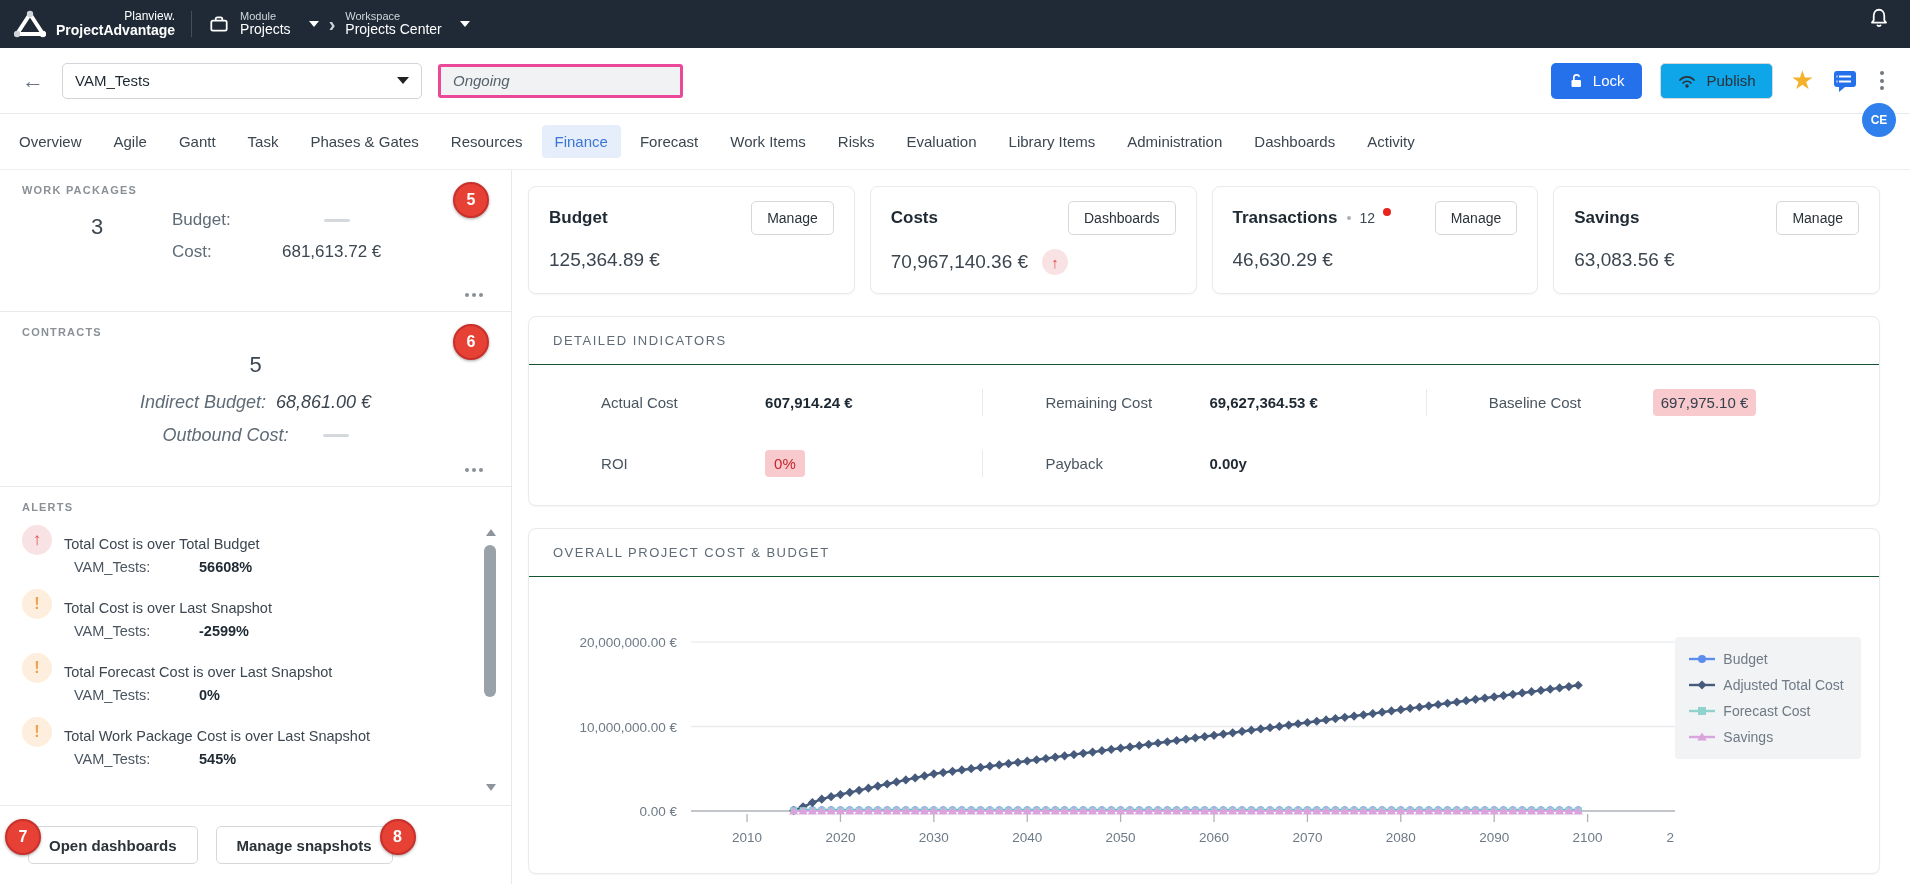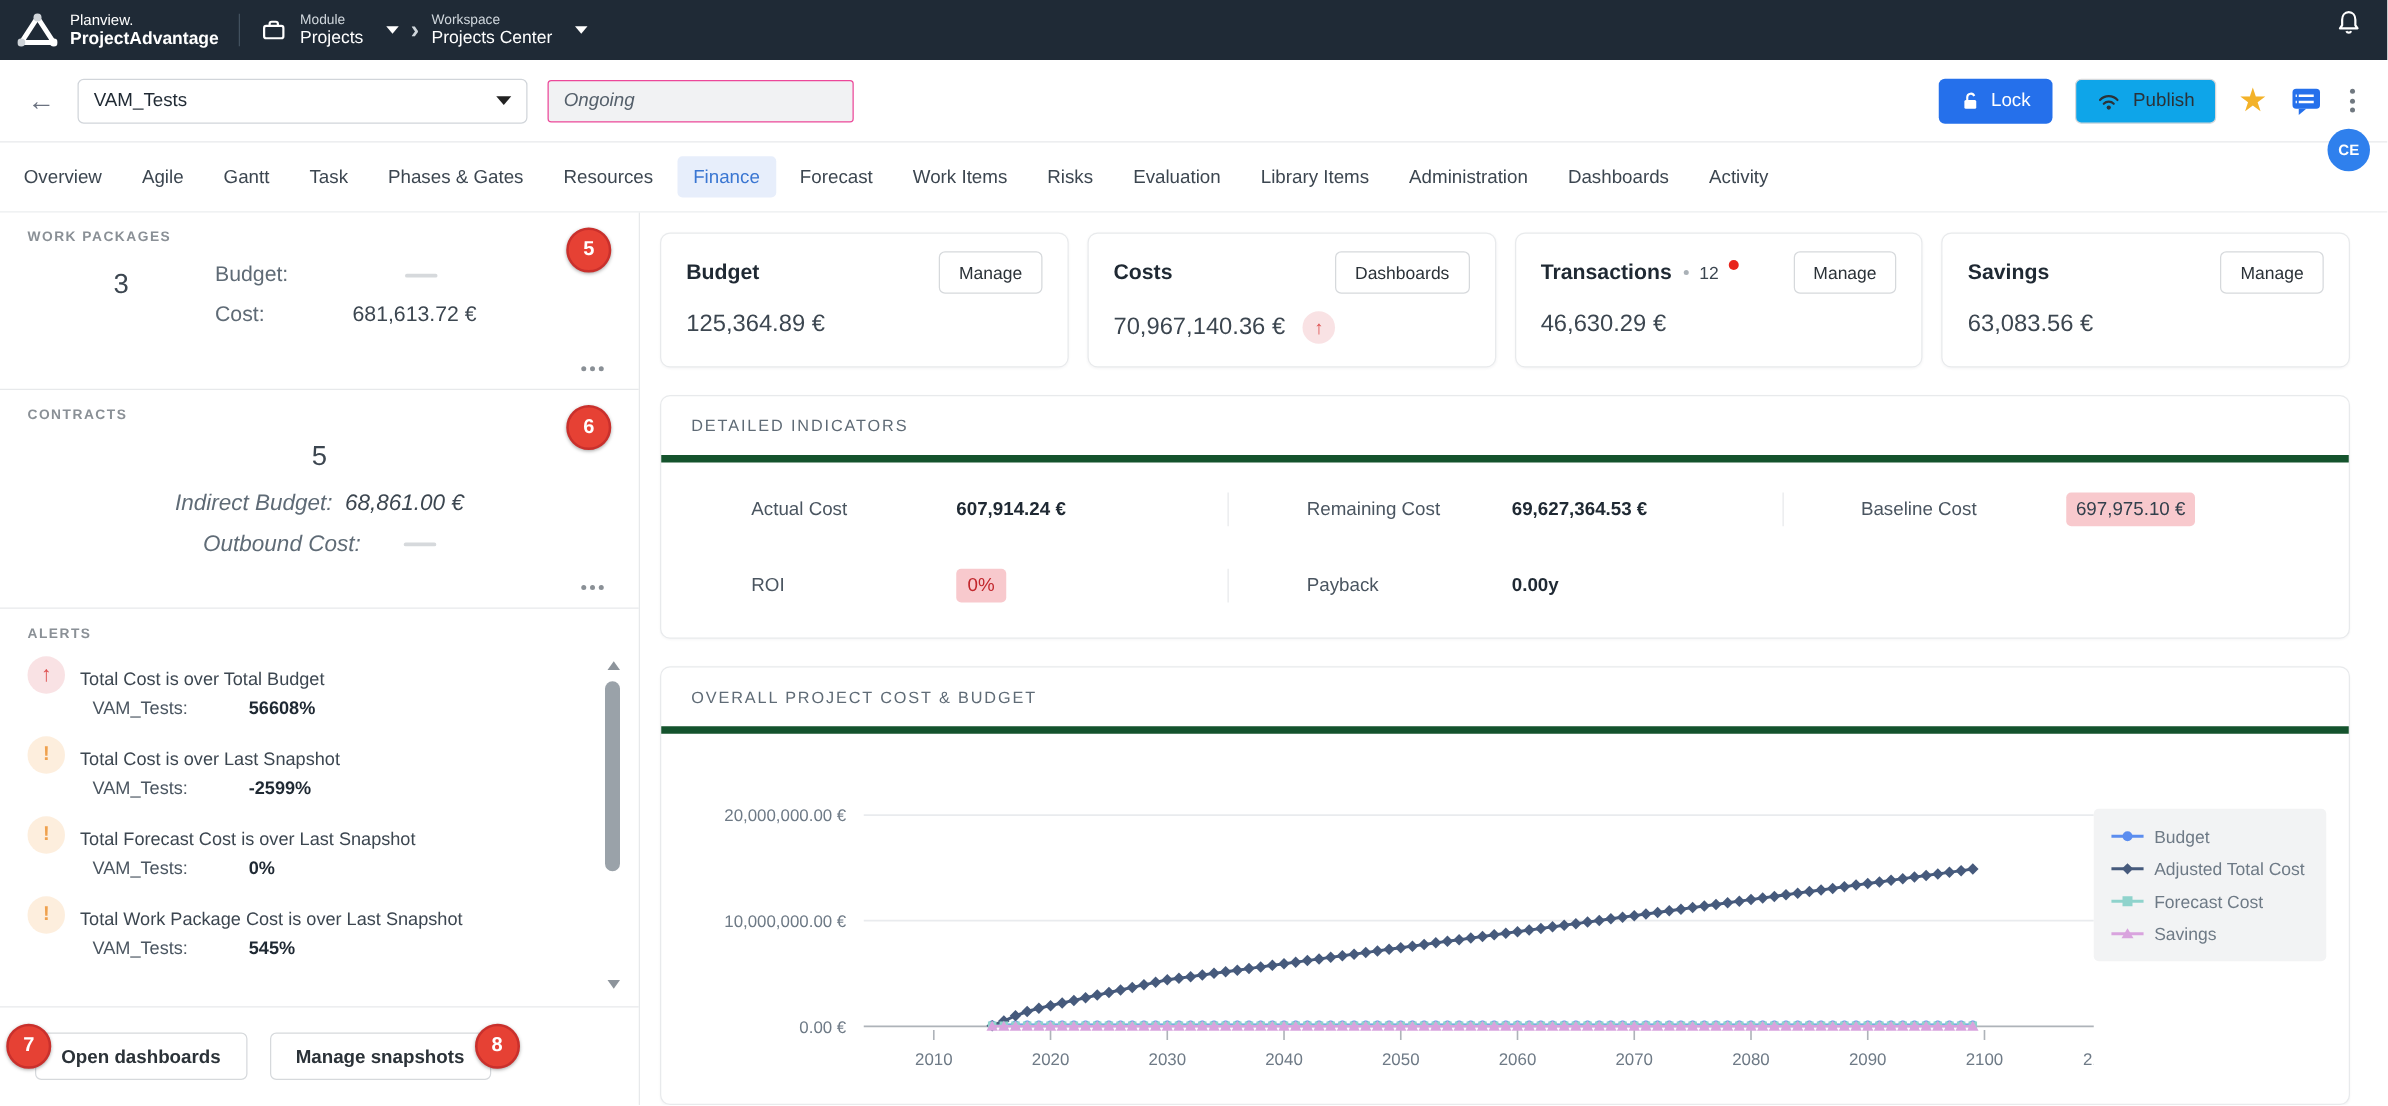--- a/index.html
+++ b/index.html
@@ -2,41 +2,41 @@
 <html><head>
 <meta charset="utf-8">
 <style>
   * { margin:0; padding:0; box-sizing:border-box; }
   html,body { width:1910px; height:885px; overflow:hidden; background:#fff;
     font-family:"Liberation Sans", sans-serif; color:#1f2933; }
 
   
   .topbar { height:48px; background:#1f2a36; display:flex; align-items:center; padding:0 14px; }
   .brand { display:flex; align-items:center; gap:10px; }
-  .brand-text { color:#fff; line-height:1.05; }
+  .brand-text { color:#fff; line-height:1.05;text-align:right; }
   .brand-text .l1 { font-size:12px; }
   .brand-text .l2 { font-size:14px; font-weight:bold; }
   .tb-divider { width:1px; height:26px; background:#41505e; margin:0 16px; }
   .crumb { display:flex; align-items:center; gap:10px; color:#fff; }
   .crumb-text { line-height:1.1; }
   .crumb-text .lab { font-size:11px; color:#cfd6dc; }
   .crumb-text .val { font-size:14px; }
   .caret-down { width:0; height:0; border-left:5px solid transparent; border-right:5px solid transparent; border-top:6px solid #fff; margin-left:8px; cursor:pointer; }
   .crumb-sep { color:#cfd6dc; font-size:20px; margin:0 10px; font-weight:bold; }
   .topbar-right { margin-left:auto; display:flex; align-items:center; gap:26px;flex-direction:column; }
   .tb-icon { cursor:pointer; display:flex; align-items:center; }
   .avatar { width:34px; height:34px; border-radius:50%; background:#2f80ed; color:#fff; font-size:12px; font-weight:bold; display:flex; align-items:center; justify-content:center; cursor:pointer; }
 
   
   .toolbar { height:66px; background:#fff; border-bottom:1px solid #e7e9eb; display:flex; align-items:center; padding:0 22px; }
   .back-arrow { font-size:22px; color:#6b7280; margin-right:18px; cursor:pointer; }
   .proj-select { width:360px; height:36px; border:1px solid #d1d5da; border-radius:5px; background:#fff; display:flex; align-items:center; padding:0 12px; cursor:pointer; }
   .proj-select .name { font-size:15px; color:#1f2933; }
   .proj-select .caret { margin-left:auto; width:0; height:0; border-left:6px solid transparent; border-right:6px solid transparent; border-top:7px solid #222; }
-  .status-field { width:245px; height:34px; margin-left:16px; background:#f1f2f3; border:1px solid #ec4899; border-radius:3px; display:flex; align-items:center; padding:0 12px; font-style:italic; color:#55606b; font-size:15px; }
+  .status-field { width:245px; height:34px; margin-left:16px; background:#f1f2f3; border:3px solid #ec4899; border-radius:3px; display:flex; align-items:center; padding:0 12px; font-style:italic; color:#55606b; font-size:15px; }
   .toolbar-right { margin-left:auto; display:flex; align-items:center; gap:18px; }
   .btn-lock { background:#2570eb; color:#fff; border:none; border-radius:5px; height:36px; padding:0 18px; font-size:15px; display:flex; align-items:center; gap:9px; cursor:pointer; font-family:inherit; }
   .btn-publish { background:#0ea5e9; color:#2b3238; border:1px solid #d6d9dc; border-radius:5px; height:36px; padding:0 16px; font-size:15px; display:flex; align-items:center; gap:9px; cursor:pointer; font-family:inherit; }
   .star { color:#f3b229; font-size:26px; cursor:pointer; }
   .kebab { display:flex; flex-direction:column; gap:3.5px; cursor:pointer; padding:4px; }
   .kebab i { width:4px; height:4px; border-radius:50%; background:#707880; }
 
   
   .tabbar { height:56px; display:flex; align-items:center; gap:6px; padding:0 6px; border-bottom:1px solid #eceef0; }
   .tab { font-size:15px; color:#3c4650; padding:8px 13px; border-radius:4px; cursor:pointer; white-space:nowrap; }
@@ -97,21 +97,21 @@
   .card-btn { margin-left:auto; background:#fff; border:1px solid #d6d9dc; border-radius:5px; height:34px; padding:0 15px; font-size:14px; color:#2b3238; cursor:pointer; font-family:inherit; }
   .card-value { margin-top:14px; font-size:19px; color:#3c4650; display:flex; align-items:center; gap:14px; }
   .trend-up { width:26px; height:26px; border-radius:50%; background:#f9e2e4; color:#dd5050; font-size:15px; font-weight:bold; display:flex; align-items:center; justify-content:center; }
   .tx-meta { display:flex; align-items:center; gap:8px; margin-left:10px; }
   .tx-sep { width:4px; height:4px; border-radius:50%; background:#aab1b7; }
   .tx-count { font-size:14px; color:#3c4650; }
   .notif-dot { width:8px; height:8px; border-radius:50%; background:#e8251c; margin-bottom:12px; }
 
   
   .panel { background:#fff; border:1px solid #e8eaec; border-radius:8px; margin-top:22px; box-shadow:0 1px 2px rgba(20,30,40,.04); }
-  .panel-head { padding:16px 24px; border-bottom:6px solid #14532d; font-size:13px; letter-spacing:1.5px; color:#5f6b76; }
+  .panel-head { padding:16px 24px; border-bottom:1px solid #14532d; font-size:13px; letter-spacing:1.5px; color:#5f6b76; }
   .ind-grid { display:grid; grid-template-columns:repeat(3,1fr); row-gap:34px; padding:24px 10px 28px; }
   .ind-cell { display:flex; align-items:center; padding-left:14%; gap:36px; }
   .ind-cell.bl { border-left:1px solid #e7e9eb; }
   .ind-label { font-size:15px; color:#4a5560; min-width:128px; }
   .ind-value { font-size:15px; font-weight:bold; color:#1f2933; }
   .ind-value.pink { background:#f8c9cd; color:#33404c; padding:5px 8px; border-radius:4px; font-weight:normal; }
   .ind-value.pink-red { background:#f8c9cd; color:#c2272d; padding:5px 9px; border-radius:4px; font-weight:normal; }
 
   .chart-body { display:flex; padding:14px 18px 10px 12px; }
   .legend-box { width:192px; background:#f2f3f4; border-radius:4px; padding:14px 14px; margin-top:46px; height:fit-content; display:flex; flex-direction:column; gap:10px; }

